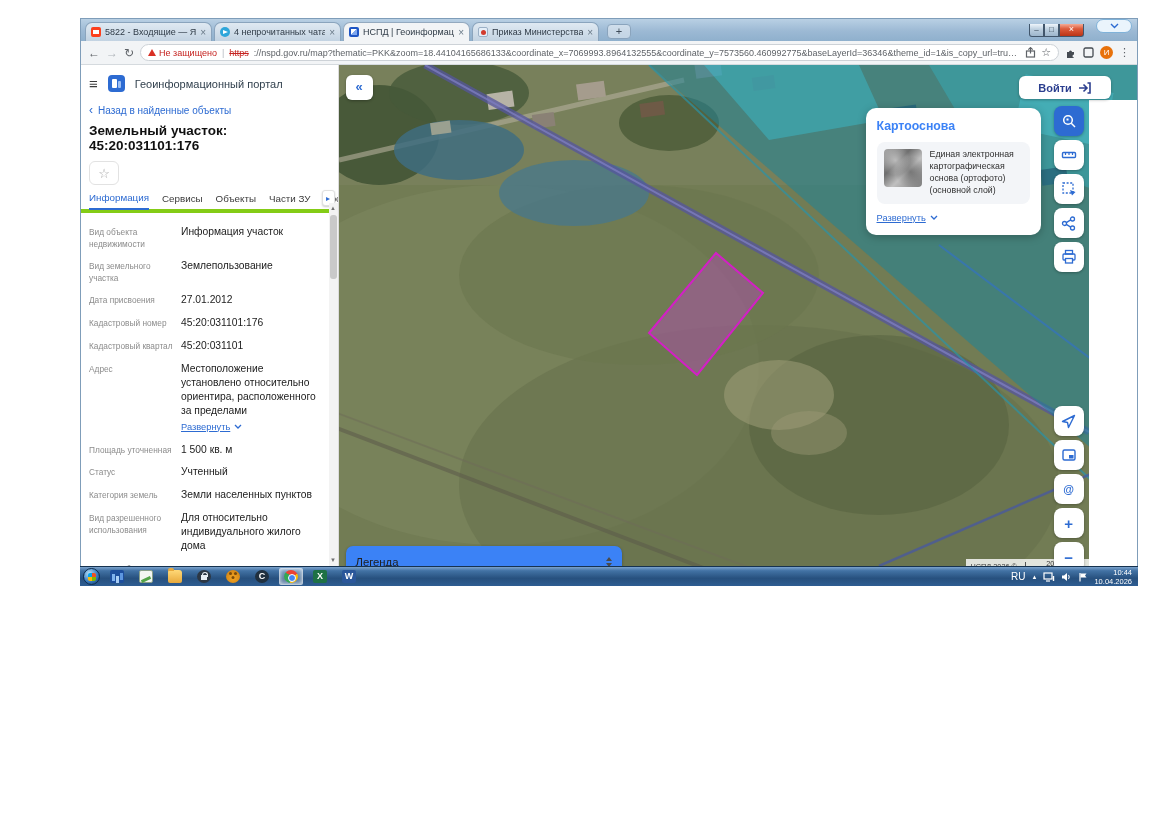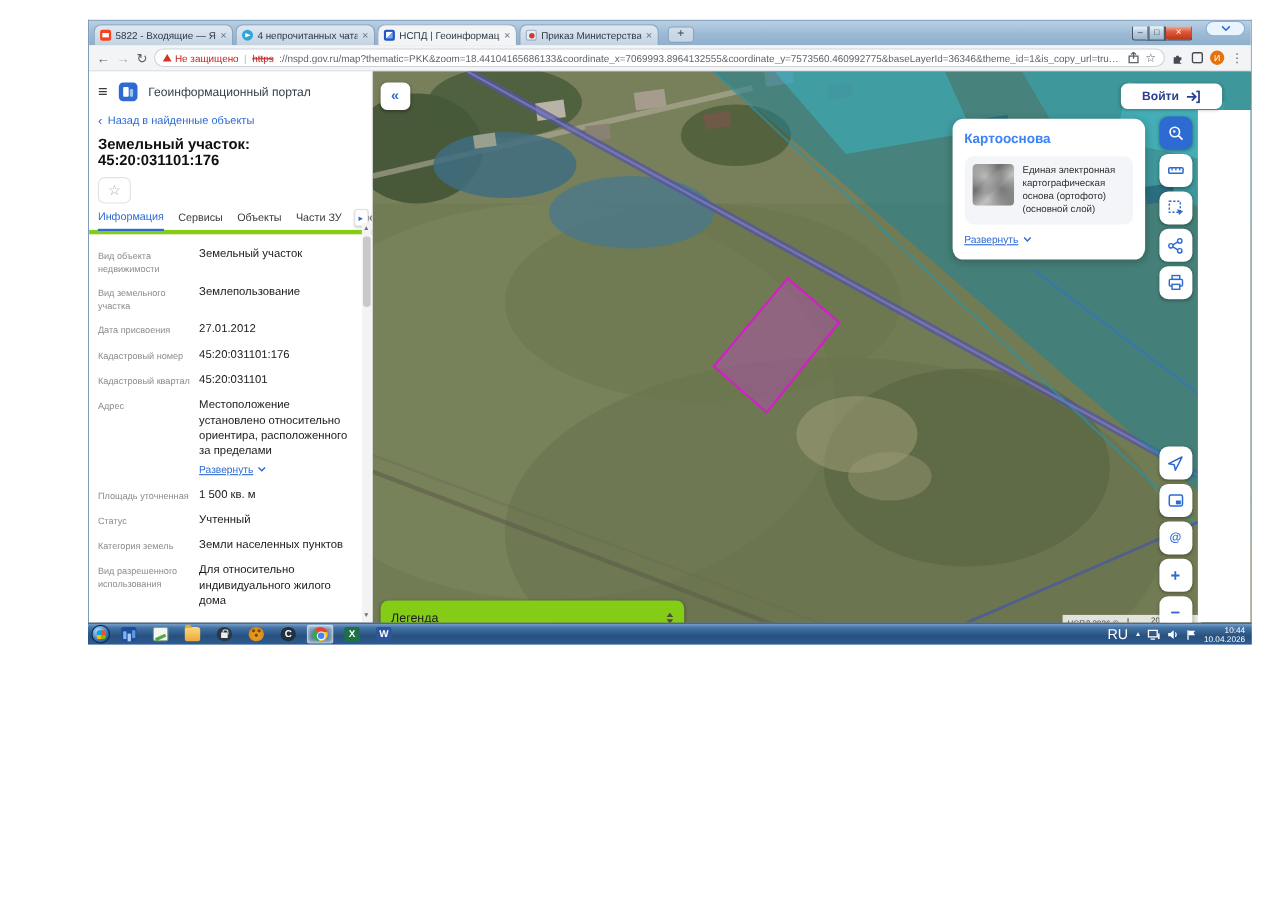--- a/index.html
+++ b/index.html
@@ -132,21 +132,21 @@
     color:#2d6bd2; font-size:9.3px; text-decoration:underline; }
 
   .mbtn { position:absolute; left:715px; width:30px; height:30px; background:#fff;
     border-radius:8px; box-shadow:0 1px 3px rgba(0,0,0,.3); display:flex;
     align-items:center; justify-content:center; z-index:6; color:#2d6bd2; }
   .mbtn.active { background:#2d6bd2; color:#fff; }
   .mbtn .txt { font-size:15px; font-weight:bold; line-height:1; }
   .mbtn .txt-sm { font-size:11px; font-weight:bold; line-height:1; }
 
   .legend-bar { position:absolute; left:7px; top:481px; width:276px; height:26px;
-    background:#84cc16; border-radius:7px; box-shadow:0 1px 3px rgba(0,0,0,.3);
+    background:#3b82f6; border-radius:7px; box-shadow:0 1px 3px rgba(0,0,0,.3);
     display:flex; align-items:center; padding:16px 10px; z-index:5; }
   .legend-label { font-size:11.3px; color:#202020; flex:1; }
   .sorter { display:flex; flex-direction:column; gap:2px; align-items:center; }
   .car-up { width:0;height:0;border-left:3.5px solid transparent;border-right:3.5px solid transparent;border-bottom:4px solid #4a4a4a; }
   .car-dn { width:0;height:0;border-left:3.5px solid transparent;border-right:3.5px solid transparent;border-top:4px solid #4a4a4a; }
 
   .attrib { position:absolute; left:627px; top:494px; width:126px; height:14px;
     background:rgba(255,255,255,.8); display:flex; align-items:center;
     padding:0 5px; gap:8px; z-index:5; }
   .attrib .txt { font-size:7.3px; color:#3a3a3a; white-space:nowrap; }
@@ -189,21 +189,21 @@
     border-radius:50%; background:#7a4a08; box-shadow:5px 0 0 #7a4a08, 2.5px 4px 0 #7a4a08; }
   .ic-c { background:#20303f; border-radius:50%; color:#fff; font-size:9px; font-weight:bold;
     text-align:center; line-height:13px; }
   .ic-chrome { border-radius:50%;
     background:conic-gradient(from -50deg, #ea4335 0 33%, #fbbc05 33% 66%, #34a853 66% 100%); }
   .ic-chrome:after { content:""; position:absolute; left:4px; top:4px; width:6px; height:6px;
     border-radius:50%; background:#4285f4; border:1.5px solid #fff; }
   .ic-excel { background:#1e7145; color:#fff; font-size:9px; font-weight:bold; text-align:center; line-height:13px; }
   .ic-word { background:#2b579a; color:#fff; font-size:9px; font-weight:bold; text-align:center; line-height:13px; }
   .tray { margin-left:auto; display:flex; align-items:center; gap:6px; color:#fff; }
-  .tray .ru { font-size:13px;padding-left:12px; }
+  .tray .ru { font-size:10px;padding-left:12px; }
   .tray .up { font-size:6px; }
   .clock { text-align:right; font-size:7.5px; line-height:1.2; padding-right:2px; }
 </style>
 </head>
 <body>
 
 <div class="browser">
 
   <div class="titlebar">
     <div class="tabstrip">
@@ -288,21 +288,21 @@
         <span class="ptab active">Информация</span>
         <span class="ptab">Сервисы</span>
         <span class="ptab">Объекты</span>
         <span class="ptab">Части ЗУ</span>
         <span class="ptab">Состав</span>
         <span class="ptab-arrow">▸</span>
       </div>
       <div class="fields">
         <div class="frow">
             <div class="flabel">Вид объекта недвижимости</div>
-            <div class="fvalue">Земельный участок</div>
+            <div class="fvalue">Информация участок</div>
           </div>
         <div class="frow">
             <div class="flabel">Вид земельного участка</div>
             <div class="fvalue">Землепользование</div>
           </div>
         <div class="frow">
             <div class="flabel">Дата присвоения</div>
             <div class="fvalue">27.01.2012</div>
           </div>
         <div class="frow">

